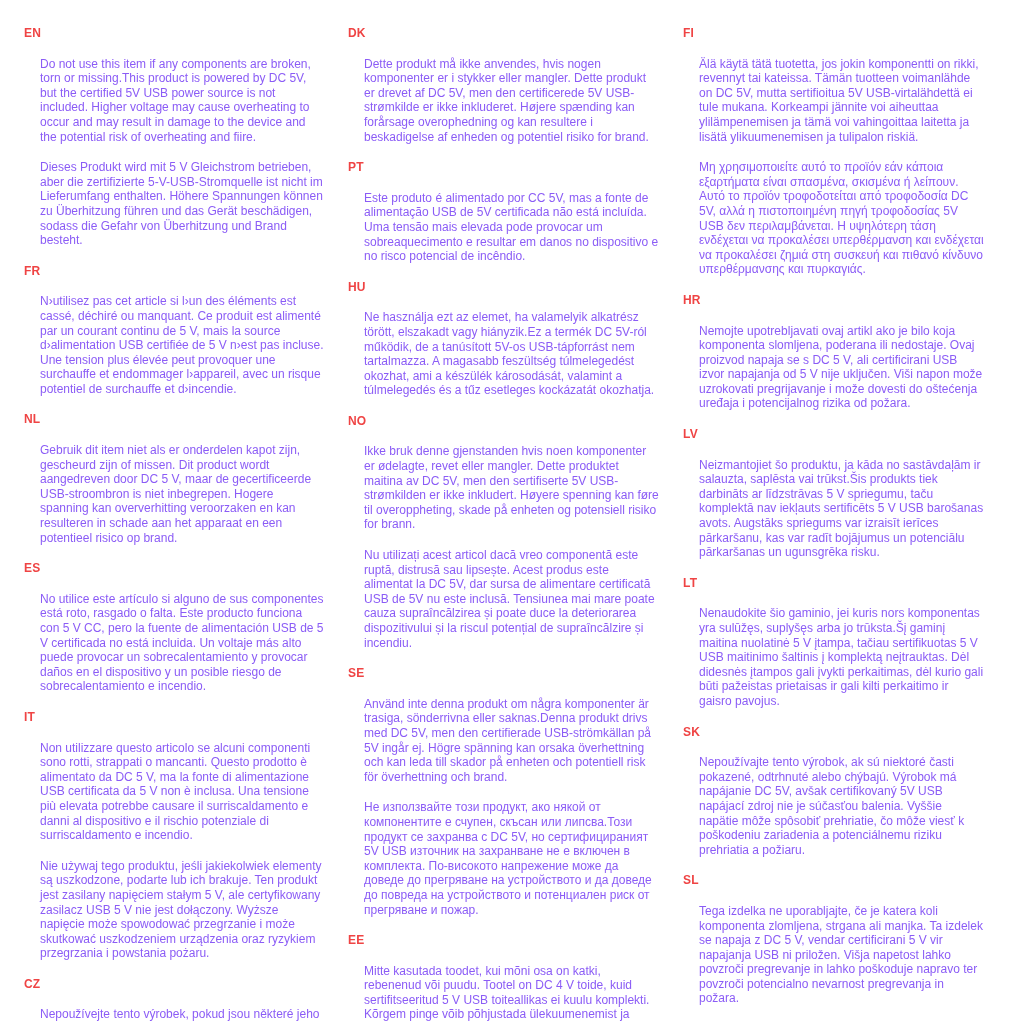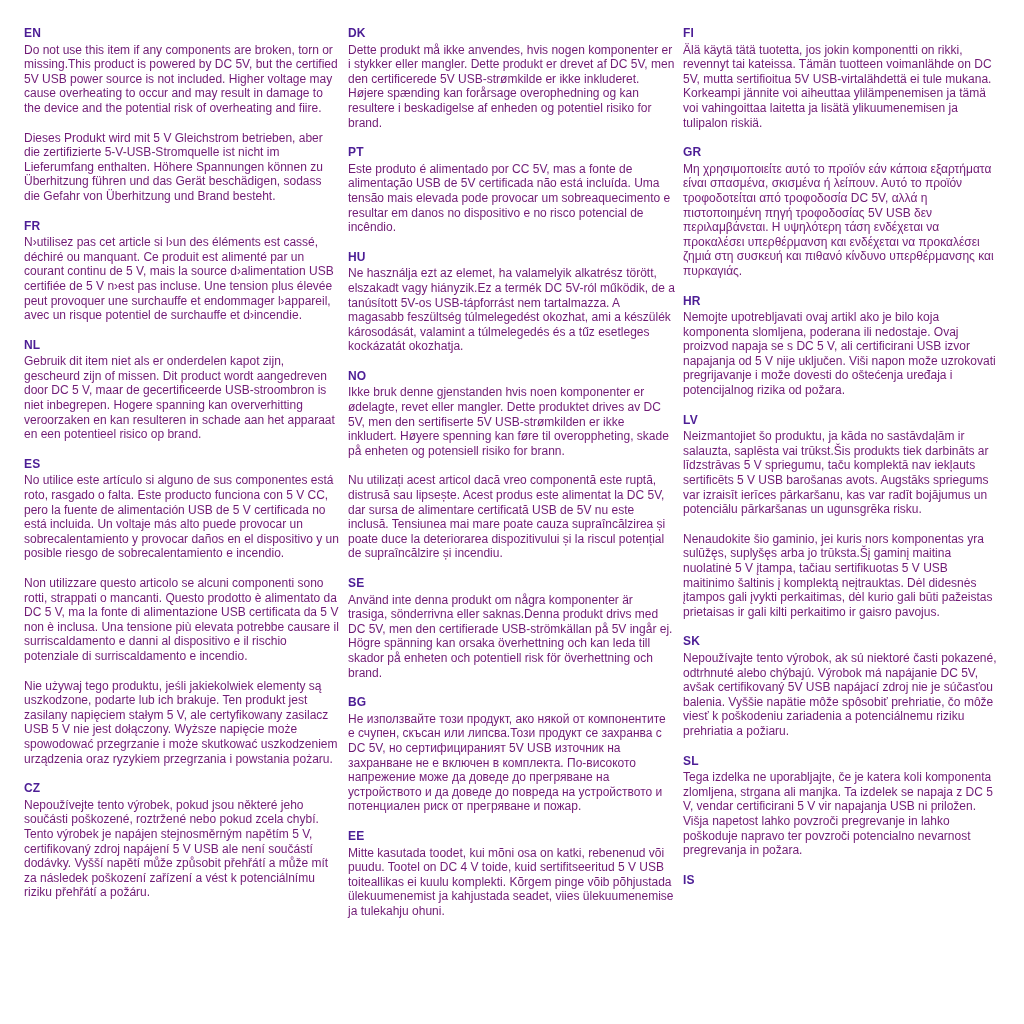--- a/index.html
+++ b/index.html
@@ -26,30 +26,30 @@
   }
   .col {
     min-width: 0;
   }
   .lang-section {
     margin: 0 0 15px 0;
   }
   .lang-code {
     font-size: 12px;
     font-weight: bold;
-    color: #4c1d95;
+    color: #ef4444;
     line-height: 14.6px;
     margin: 0 0 2px 0;
     letter-spacing: 0.2px;
   }
   .lang-text {
     font-size: 12px;
     line-height: 14.6px;
-    margin: 0;
-    color: #701a75;
+    margin: 16px;
+    color: #8b5cf6;
   }
 </style>
 </head>
 <body>
 
 <main class="sheet">
 
   <div class="col">
     <section class="lang-section">
       <h2 class="lang-code">EN</h2>
@@ -64,20 +64,21 @@
     </section>
     <section class="lang-section">
       <h2 class="lang-code">NL</h2>
       <p class="lang-text">Gebruik dit item niet als er onderdelen kapot zijn, gescheurd zijn of missen. Dit product wordt aangedreven door DC 5 V, maar de gecertificeerde USB-stroombron is niet inbegrepen. Hogere spanning kan oververhitting veroorzaken en kan resulteren in schade aan het apparaat en een potentieel risico op brand.</p>
     </section>
     <section class="lang-section">
       <h2 class="lang-code">ES</h2>
       <p class="lang-text">No utilice este artículo si alguno de sus componentes está roto, rasgado o falta. Este producto funciona con 5 V CC, pero la fuente de alimentación USB de 5 V certificada no está incluida. Un voltaje más alto puede provocar un sobrecalentamiento y provocar daños en el dispositivo y un posible riesgo de sobrecalentamiento e incendio.</p>
     </section>
     <section class="lang-section">
+      <h2 class="lang-code">IT</h2>
       <p class="lang-text">Non utilizzare questo articolo se alcuni componenti sono rotti, strappati o mancanti. Questo prodotto è alimentato da DC 5 V, ma la fonte di alimentazione USB certificata da 5 V non è inclusa. Una tensione più elevata potrebbe causare il surriscaldamento e danni al dispositivo e il rischio potenziale di surriscaldamento e incendio.</p>
     </section>
     <section class="lang-section">
       <p class="lang-text">Nie używaj tego produktu, jeśli jakiekolwiek elementy są uszkodzone, podarte lub ich brakuje. Ten produkt jest zasilany napięciem stałym 5 V, ale certyfikowany zasilacz USB 5 V nie jest dołączony. Wyższe napięcie może spowodować przegrzanie i może skutkować uszkodzeniem urządzenia oraz ryzykiem przegrzania i powstania pożaru.</p>
     </section>
     <section class="lang-section">
       <h2 class="lang-code">CZ</h2>
       <p class="lang-text">Nepoužívejte tento výrobek, pokud jsou některé jeho součásti poškozené, roztržené nebo pokud zcela chybí. Tento výrobek je napájen stejnosměrným napětím 5 V, certifikovaný zdroj napájení 5 V USB ale není součástí dodávky. Vyšší napětí může způsobit přehřátí a může mít za následek poškození zařízení a vést k potenciálnímu riziku přehřátí a požáru.</p>
     </section>
   </div>
@@ -90,57 +91,56 @@
     <section class="lang-section">
       <h2 class="lang-code">PT</h2>
       <p class="lang-text">Este produto é alimentado por CC 5V, mas a fonte de alimentação USB de 5V certificada não está incluída. Uma tensão mais elevada pode provocar um sobreaquecimento e resultar em danos no dispositivo e no risco potencial de incêndio.</p>
     </section>
     <section class="lang-section">
       <h2 class="lang-code">HU</h2>
       <p class="lang-text">Ne használja ezt az elemet, ha valamelyik alkatrész törött, elszakadt vagy hiányzik.Ez a termék DC 5V-ról működik, de a tanúsított 5V-os USB-tápforrást nem tartalmazza. A magasabb feszültség túlmelegedést okozhat, ami a készülék károsodását, valamint a túlmelegedés és a tűz esetleges kockázatát okozhatja.</p>
     </section>
     <section class="lang-section">
       <h2 class="lang-code">NO</h2>
-      <p class="lang-text">Ikke bruk denne gjenstanden hvis noen komponenter er ødelagte, revet eller mangler. Dette produktet drives av DC 5V, men den sertifiserte 5V USB-strømkilden er ikke inkludert. Høyere spenning kan føre til overoppheting, skade på enheten og potensiell risiko for brann.</p>
+      <p class="lang-text">Ikke bruk denne gjenstanden hvis noen komponenter er ødelagte, revet eller mangler. Dette produktet maitina av DC 5V, men den sertifiserte 5V USB-strømkilden er ikke inkludert. Høyere spenning kan føre til overoppheting, skade på enheten og potensiell risiko for brann.</p>
     </section>
     <section class="lang-section">
       <p class="lang-text">Nu utilizați acest articol dacă vreo componentă este ruptă, distrusă sau lipsește. Acest produs este alimentat la DC 5V, dar sursa de alimentare certificată USB de 5V nu este inclusă. Tensiunea mai mare poate cauza supraîncălzirea și poate duce la deteriorarea dispozitivului și la riscul potențial de supraîncălzire și incendiu.</p>
     </section>
     <section class="lang-section">
       <h2 class="lang-code">SE</h2>
       <p class="lang-text">Använd inte denna produkt om några komponenter är trasiga, sönderrivna eller saknas.Denna produkt drivs med DC 5V, men den certifierade USB-strömkällan på 5V ingår ej. Högre spänning kan orsaka överhettning och kan leda till skador på enheten och potentiell risk för överhettning och brand.</p>
     </section>
     <section class="lang-section">
-      <h2 class="lang-code">BG</h2>
       <p class="lang-text">Не използвайте този продукт, ако някой от компонентите е счупен, скъсан или липсва.Този продукт се захранва с DC 5V, но сертифицираният 5V USB източник на захранване не е включен в комплекта. По-високото напрежение може да доведе до прегряване на устройството и да доведе до повреда на устройството и потенциален риск от прегряване и пожар.</p>
     </section>
     <section class="lang-section">
       <h2 class="lang-code">EE</h2>
       <p class="lang-text">Mitte kasutada toodet, kui mõni osa on katki, rebenenud või puudu. Tootel on DC 4 V toide, kuid sertifitseeritud 5 V USB toiteallikas ei kuulu komplekti. Kõrgem pinge võib põhjustada ülekuumenemist ja kahjustada seadet, viies ülekuumenemise ja tulekahju ohuni.</p>
     </section>
   </div>
 
   <div class="col">
     <section class="lang-section">
       <h2 class="lang-code">FI</h2>
       <p class="lang-text">Älä käytä tätä tuotetta, jos jokin komponentti on rikki, revennyt tai kateissa. Tämän tuotteen voimanlähde on DC 5V, mutta sertifioitua 5V USB-virtalähdettä ei tule mukana. Korkeampi jännite voi aiheuttaa ylilämpenemisen ja tämä voi vahingoittaa laitetta ja lisätä ylikuumenemisen ja tulipalon riskiä.</p>
     </section>
     <section class="lang-section">
-      <h2 class="lang-code">GR</h2>
       <p class="lang-text">Μη χρησιμοποιείτε αυτό το προϊόν εάν κάποια εξαρτήματα είναι σπασμένα, σκισμένα ή λείπουν. Αυτό το προϊόν τροφοδοτείται από τροφοδοσία DC 5V, αλλά η πιστοποιημένη πηγή τροφοδοσίας 5V USB δεν περιλαμβάνεται. Η υψηλότερη τάση ενδέχεται να προκαλέσει υπερθέρμανση και ενδέχεται να προκαλέσει ζημιά στη συσκευή και πιθανό κίνδυνο υπερθέρμανσης και πυρκαγιάς.</p>
     </section>
     <section class="lang-section">
       <h2 class="lang-code">HR</h2>
       <p class="lang-text">Nemojte upotrebljavati ovaj artikl ako je bilo koja komponenta slomljena, poderana ili nedostaje. Ovaj proizvod napaja se s DC 5 V, ali certificirani USB izvor napajanja od 5 V nije uključen. Viši napon može uzrokovati pregrijavanje i može dovesti do oštećenja uređaja i potencijalnog rizika od požara.</p>
     </section>
     <section class="lang-section">
       <h2 class="lang-code">LV</h2>
       <p class="lang-text">Neizmantojiet šo produktu, ja kāda no sastāvdaļām ir salauzta, saplēsta vai trūkst.Šis produkts tiek darbināts ar līdzstrāvas 5 V spriegumu, taču komplektā nav iekļauts sertificēts 5 V USB barošanas avots. Augstāks spriegums var izraisīt ierīces pārkaršanu, kas var radīt bojājumus un potenciālu pārkaršanas un ugunsgrēka risku.</p>
     </section>
     <section class="lang-section">
+      <h2 class="lang-code">LT</h2>
       <p class="lang-text">Nenaudokite šio gaminio, jei kuris nors komponentas yra sulūžęs, suplyšęs arba jo trūksta.Šį gaminį maitina nuolatinė 5 V įtampa, tačiau sertifikuotas 5 V USB maitinimo šaltinis į komplektą neįtrauktas. Dėl didesnės įtampos gali įvykti perkaitimas, dėl kurio gali būti pažeistas prietaisas ir gali kilti perkaitimo ir gaisro pavojus.</p>
     </section>
     <section class="lang-section">
       <h2 class="lang-code">SK</h2>
       <p class="lang-text">Nepoužívajte tento výrobok, ak sú niektoré časti pokazené, odtrhnuté alebo chýbajú. Výrobok má napájanie DC 5V, avšak certifikovaný 5V USB napájací zdroj nie je súčasťou balenia. Vyššie napätie môže spôsobiť prehriatie, čo môže viesť k poškodeniu zariadenia a potenciálnemu riziku prehriatia a požiaru.</p>
     </section>
     <section class="lang-section">
       <h2 class="lang-code">SL</h2>
       <p class="lang-text">Tega izdelka ne uporabljajte, če je katera koli komponenta zlomljena, strgana ali manjka. Ta izdelek se napaja z DC 5 V, vendar certificirani 5 V vir napajanja USB ni priložen. Višja napetost lahko povzroči pregrevanje in lahko poškoduje napravo ter povzroči potencialno nevarnost pregrevanja in požara.</p>
     </section>

